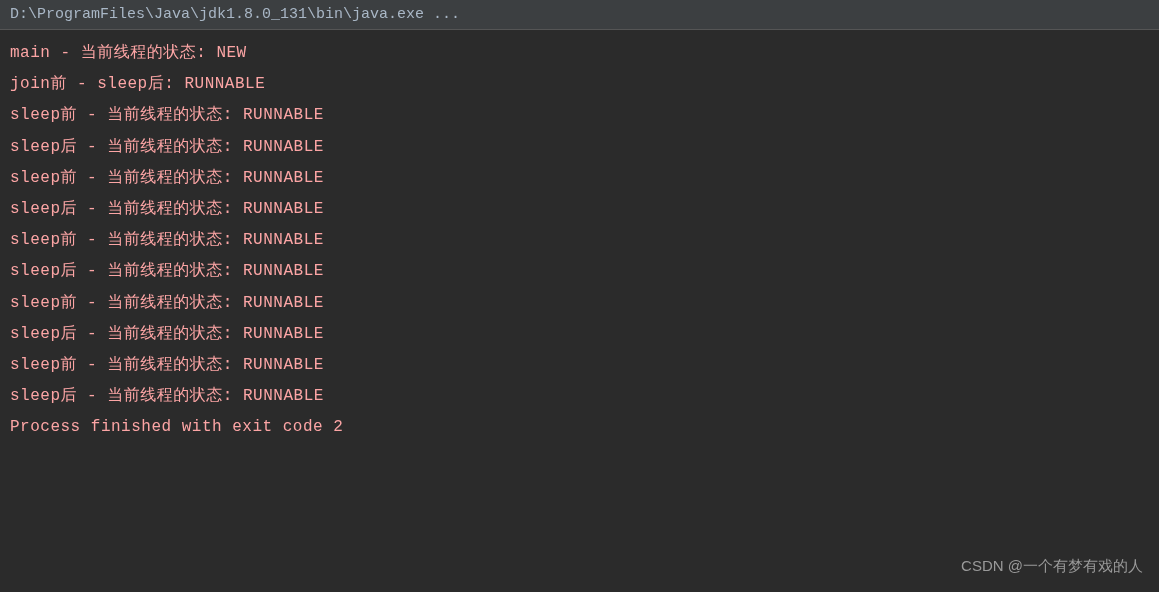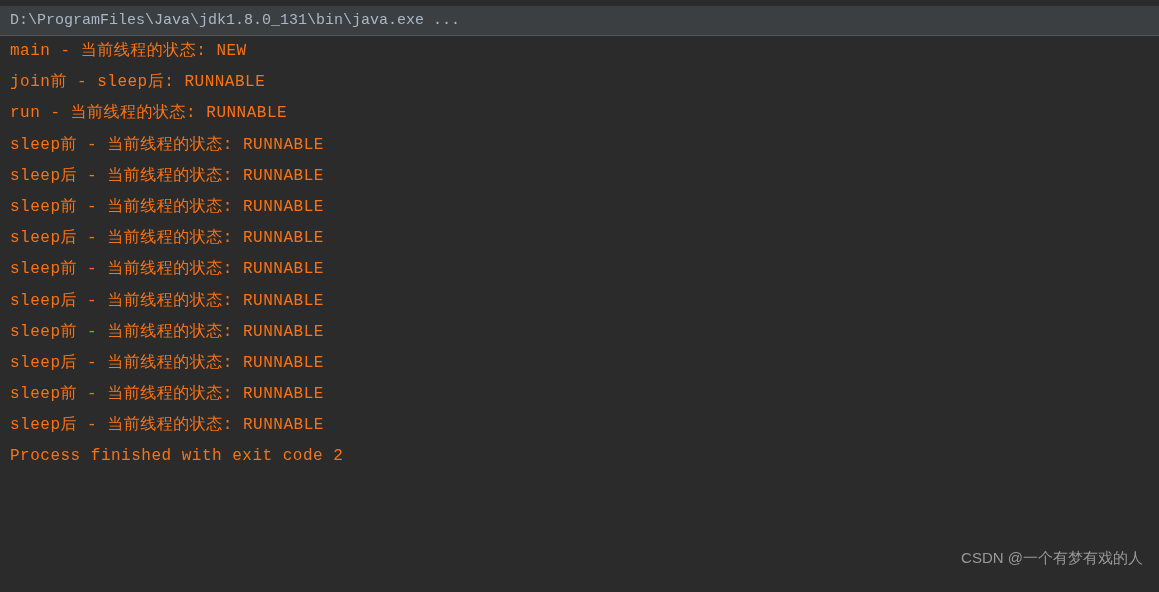--- a/index.html
+++ b/index.html
@@ -15,52 +15,50 @@
       height: 592px;
       overflow: hidden;
       position: relative;
     }
     .console-header {
       background-color: #3c3f41;
       color: #a9b7c6;
       padding: 6px 10px;
       font-size: 15px;
       border-bottom: 1px solid #555;
-      margin-top: 6px;
     }
     .console-output {
-      padding: 0 10px;
-      color: #f97316;
+      padding: 8px 10px;
+      color: #fca5a5;
       line-height: 1.95;
       letter-spacing: 0.5px;
     }
     .output-line {
       white-space: pre;
       font-family: 'Consolas', 'Courier New', monospace;
     }
     .watermark {
       position: absolute;
-      bottom: 24px;
+      bottom: 16px;
       right: 16px;
       color: #999999;
       font-size: 15px;
       font-family: sans-serif;
     }
   </style>
 </head>
 <body>
 
 <div class="console-header">
   <span>D:\ProgramFiles\Java\jdk1.8.0_131\bin\java.exe ...</span>
 </div>
 
 <div class="console-output">
   <div class="output-line">main - 当前线程的状态: NEW</div>
   <div class="output-line">join前 - sleep后: RUNNABLE</div>
-  <div class="output-line">run - 当前线程的状态: RUNNABLE</div>
   <div class="output-line">sleep前 - 当前线程的状态: RUNNABLE</div>
   <div class="output-line">sleep后 - 当前线程的状态: RUNNABLE</div>
   <div class="output-line">sleep前 - 当前线程的状态: RUNNABLE</div>
   <div class="output-line">sleep后 - 当前线程的状态: RUNNABLE</div>
   <div class="output-line">sleep前 - 当前线程的状态: RUNNABLE</div>
   <div class="output-line">sleep后 - 当前线程的状态: RUNNABLE</div>
   <div class="output-line">sleep前 - 当前线程的状态: RUNNABLE</div>
   <div class="output-line">sleep后 - 当前线程的状态: RUNNABLE</div>
   <div class="output-line">sleep前 - 当前线程的状态: RUNNABLE</div>
   <div class="output-line">sleep后 - 当前线程的状态: RUNNABLE</div>

